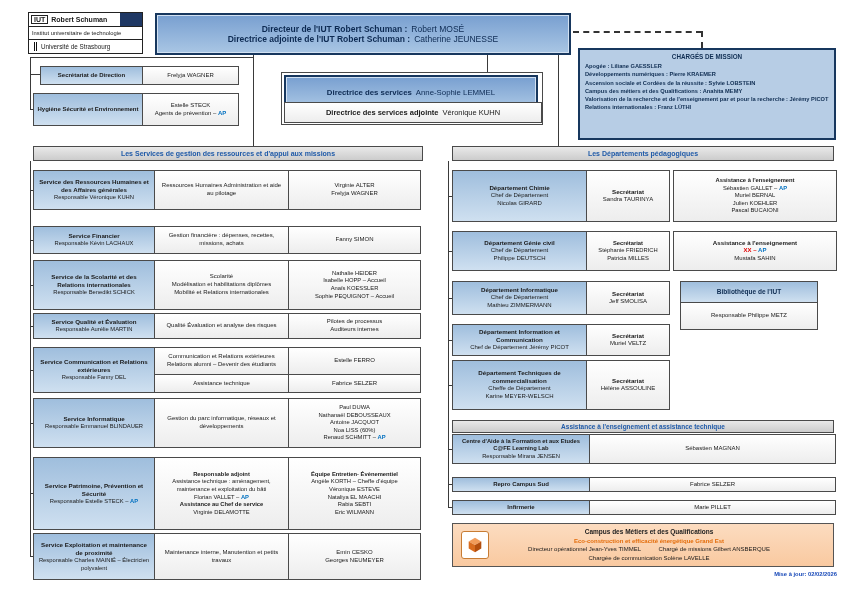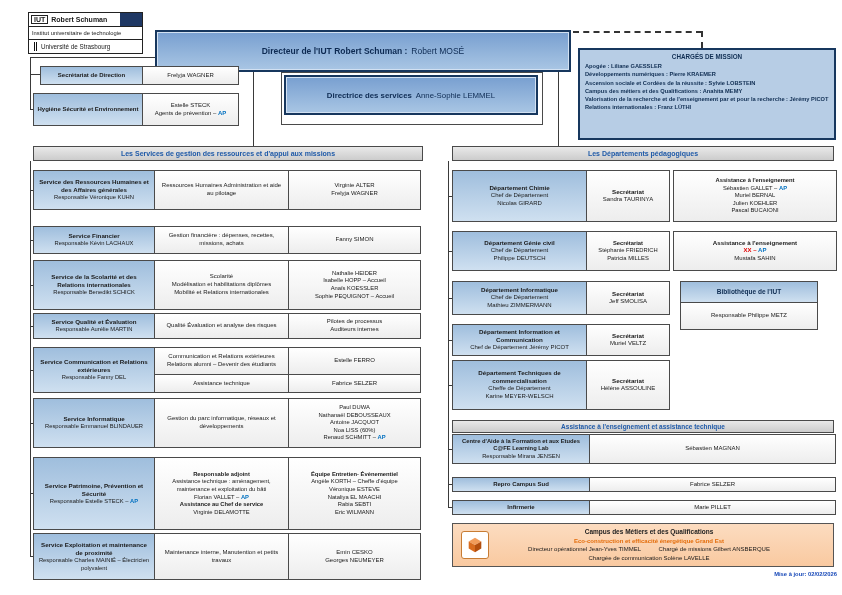--- a/index.html
+++ b/index.html
@@ -71,23 +71,26 @@
       <span style="width:22px;align-self:stretch;background:#1f3864;"></span>
     </div>
     <div style="flex:1;display:flex;align-items:center;padding-left:3px;font-size:5.8px;border-bottom:1px solid #222;">Institut universitaire de technologie</div>
     <div style="flex:1;display:flex;align-items:center;">
       <span style="display:inline-block;width:1px;height:9px;background:#111;margin-left:5px;"></span>
       <span style="display:inline-block;width:1px;height:9px;background:#111;margin-left:1px;"></span>
       <span style="font-size:6.3px;margin-left:4px;">Université de Strasbourg</span>
     </div>
   </div>
 
-  <div class="abs dirbox" style="left:155px;top:30px;width:416px;height:42px;font-size:8.5px;">
+  <div class="abs dirbox" style="left:155px;top:13px;width:416px;height:42px;font-size:8.5px;">
     <div class="line-gap">
       <span class="b">Directeur de l'IUT Robert Schuman :</span><span>Robert MOSÉ</span>
+    </div>
+    <div class="line-gap">
+      <span class="b">Directrice adjointe de l'IUT Robert Schuman :</span><span>Catherine JEUNESSE</span>
     </div>
   </div>
 
 
   <div class="abs" style="left:578px;top:48px;width:258px;height:92px;background:#b7cde5;border:2px solid #17375e;padding:3px 5px;color:#0f2d52;">
     <div class="b" style="text-align:center;font-size:6.3px;margin-bottom:2px;">CHARGÉS DE MISSION</div>
     <div class="b" style="font-size:5.7px;line-height:1.45;">Apogée : Liliane GAESSLER</div>
     <div class="b" style="font-size:5.7px;line-height:1.45;">Développements numériques : Pierre KRAEMER</div>
     <div class="b" style="font-size:5.7px;line-height:1.45;">Ascension sociale et Cordées de la réussite : Sylvie LOBSTEIN</div>
     <div class="b" style="font-size:5.7px;line-height:1.45;">Campus des métiers et des Qualifications : Anahita MEMY</div>
@@ -102,23 +105,28 @@
 
   <div class="abs" style="left:33px;top:93px;height:33px;display:flex;">
     <div class="cell blue b t6" style="width:110px;">Hygiène Sécurité et Environnement</div>
     <div class="cell white t6" style="width:97px;margin-left:-1px;">
       <span>Estelle STECK</span>
       <span><span>Agents de prévention – </span><span class="ap">AP</span></span>
     </div>
   </div>
 
   <div class="abs" style="left:281px;top:72px;width:262px;height:53px;border:1px solid #4a4a4a;background:#fff;"></div>
-  <div class="abs dirbox" style="left:284px;top:75px;width:254px;height:40px;font-size:7.8px;">
+  <div class="abs dirbox" style="left:284px;top:75px;width:254px;height:34px;font-size:7.8px;">
     <div class="line-gap">
       <span class="b">Directrice des services</span><span>Anne-Sophie LEMMEL</span>
+    </div>
+  </div>
+  <div class="abs cell white" style="left:284px;top:102px;width:258px;height:21px;font-size:7.5px;">
+    <div class="line-gap">
+      <span class="b">Directrice des services adjointe</span><span>Véronique KUHN</span>
     </div>
   </div>
 
   <div class="abs ghdr" style="left:33px;top:146px;width:390px;height:15px;">Les Services de gestion des ressources et d'appui aux missions</div>
 
   <div class="srow" style="top:170px;height:40px;">
     <div class="cell blue c1">
       <span class="b t62">Service des Ressources Humaines et des Affaires générales</span>
       <span class="t58">Responsable Véronique KUHN</span>
     </div>

